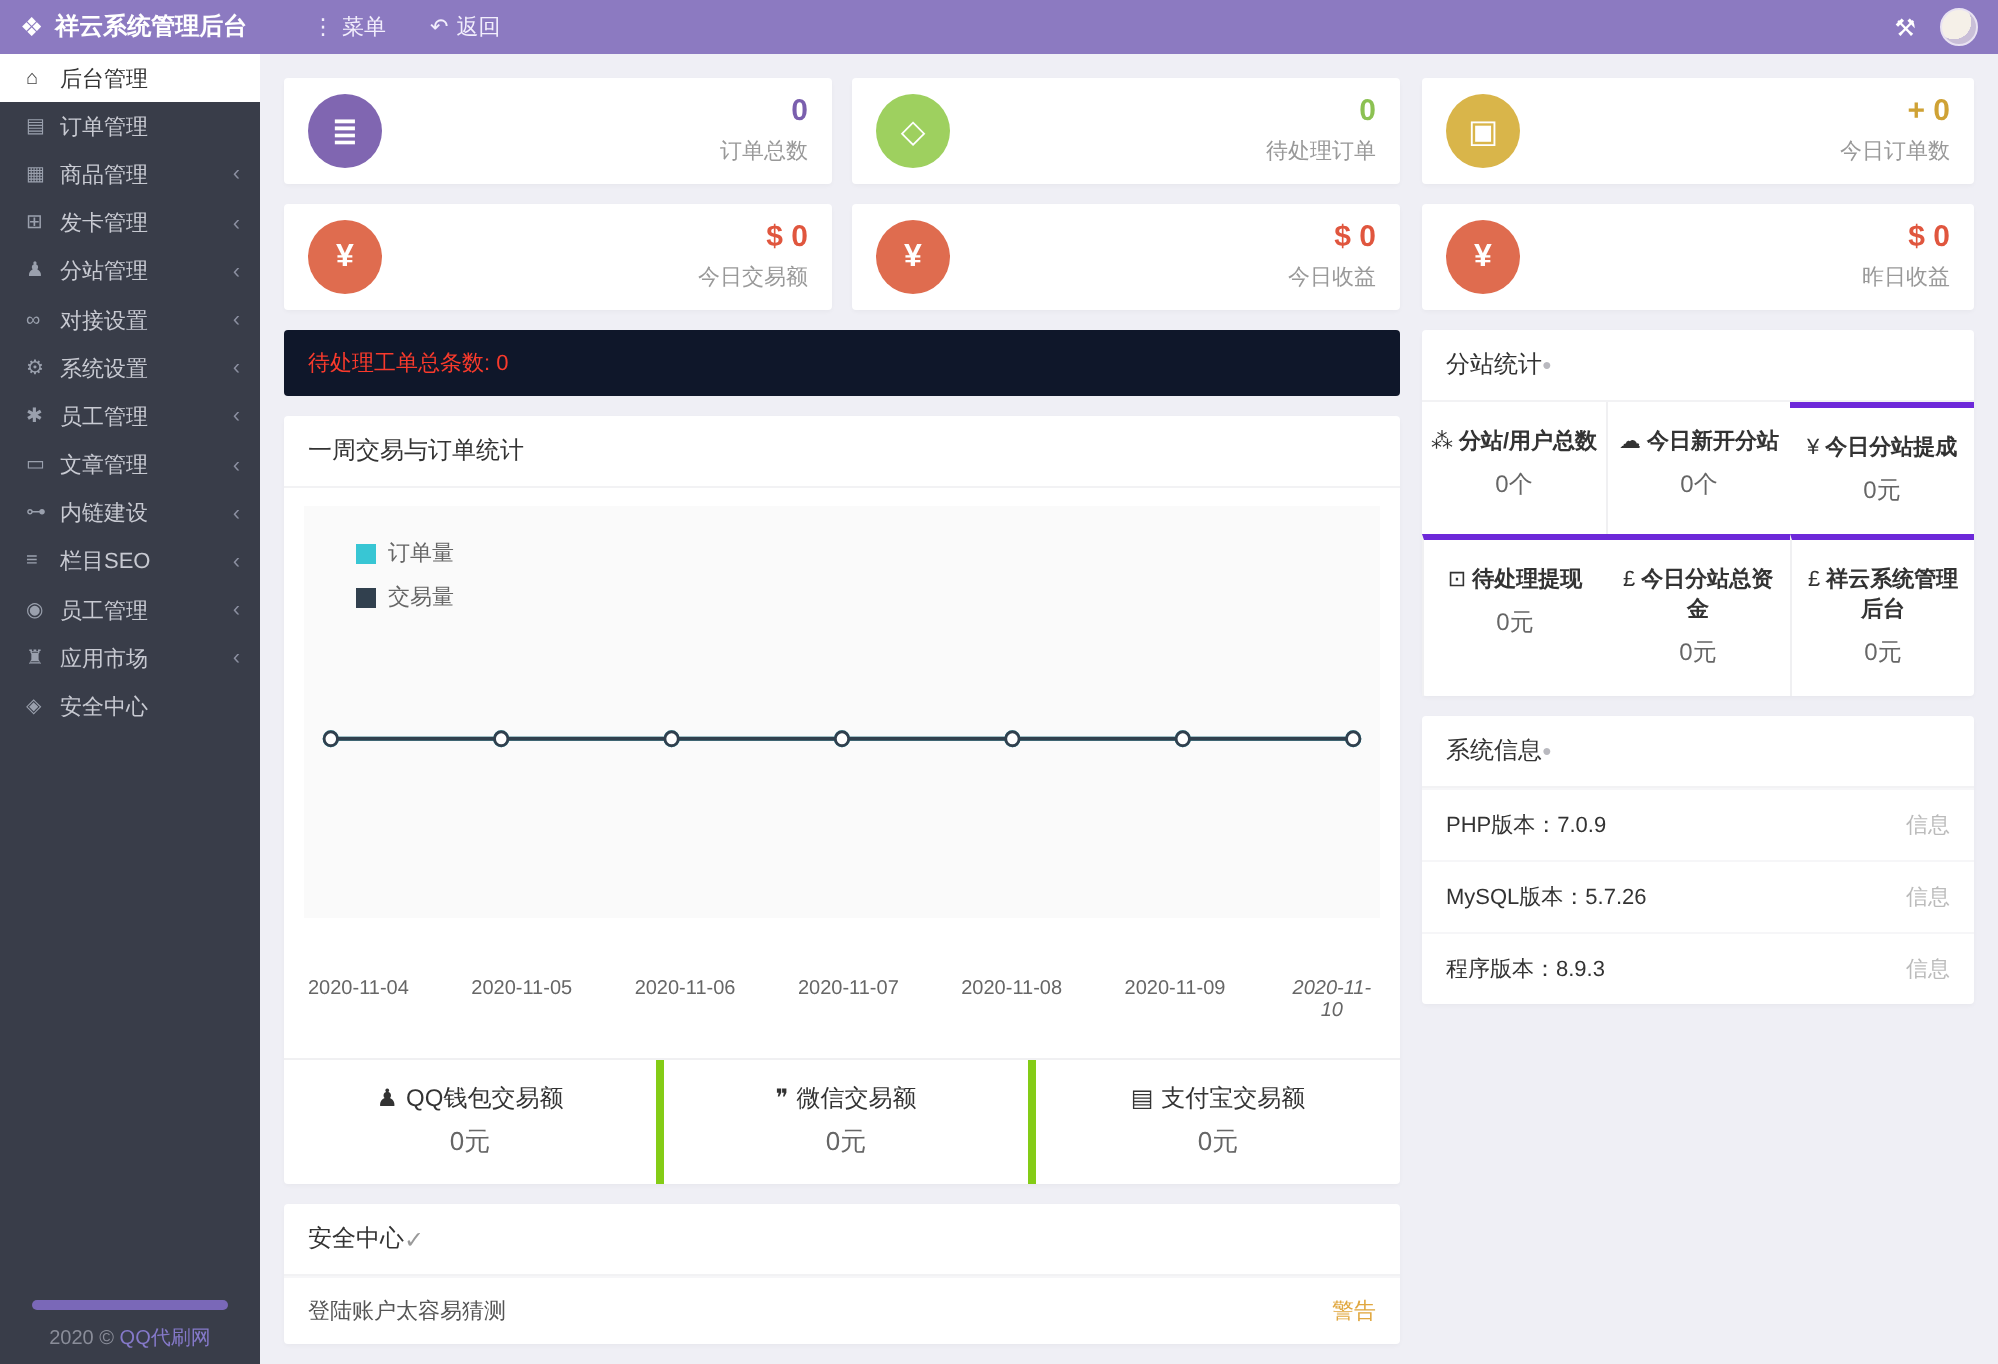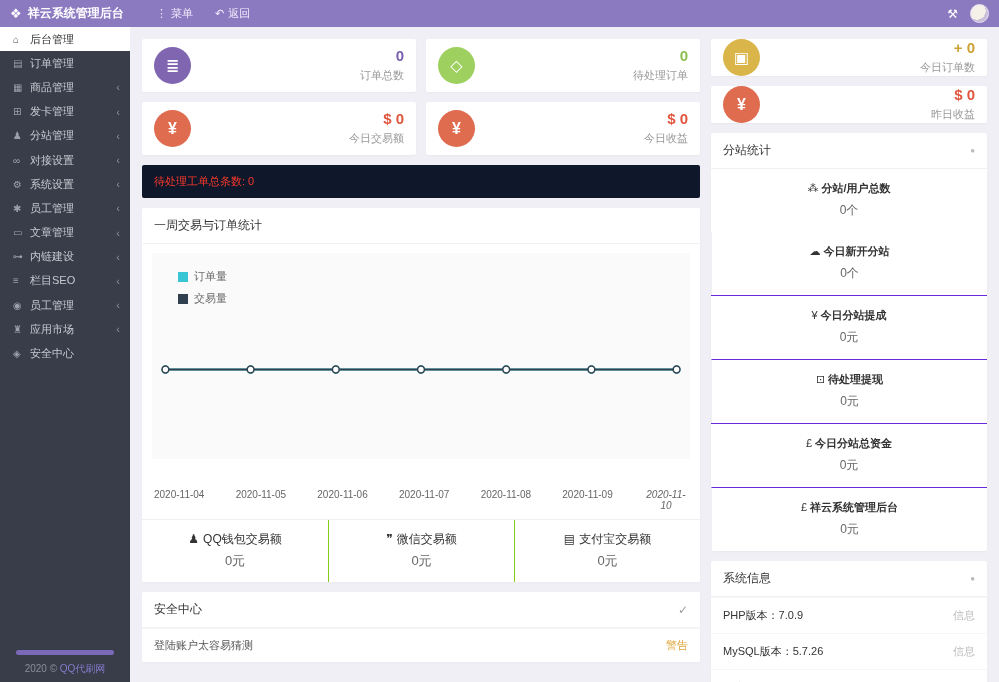--- a/index.html
+++ b/index.html
@@ -55,53 +55,53 @@
   .c-green  { background:#9ed05f; } .v-green  { color:#8cc152; }
   .c-gold   { background:#d9b54a; } .v-gold   { color:#cfa235; }
   .c-orange { background:#df6c4f; } .v-orange { color:#e0563e; }
   .cright { margin-left:auto; text-align:right; }
   .cval { font-size:15px; font-weight:bold; line-height:1.1; }
   .clabel { font-size:11px; color:#999; margin-top:3px; }
 
   .notice { background:#0f172a; padding:9px 12px; font-size:11px; color:#f83a2c; border-radius:2px; }
 
   .panel { background:#fff; border-radius:2px; box-shadow:0 1px 2px rgba(0,0,0,.03); }
-  .panel-hd { display:flex; align-items:center; justify-content:space-between;
+  .panel-hd { display:flex; align-items:center; 
     padding:9px 12px; font-size:12px; color:#333; border-bottom:1px solid #f2f2f4; }
   .hd-check { color:#9a9a9a; font-size:12px; }
   .hd-dot { color:#b9b9bf; font-size:8px; cursor:pointer; }
 
   
   .chart-body { padding:9px 10px 0; }
   .plot { position:relative; background:#fafafa; height:206px; }
   .legend { position:absolute; left:26px; top:16px; }
   .lg-row { display:flex; align-items:center; gap:6px; margin-bottom:7px; }
   .lg-swatch { width:10px; height:10px; }
   .lg-label { font-size:11px; color:#666; }
   .dates { display:flex; justify-content:space-between; padding:6px 2px 8px;margin-top:24px; }
   .dates span { font-size:10px; color:#666; text-align:center; }
   .dates span:last-child { width:44px;font-style:italic; }
-  .payments { display:grid; grid-template-columns:1fr 1fr 1fr; border-top:1px solid #f0f0f2; }
+  .payments { display:grid; grid-template-columns:1fr 1fr 1fr; border-top:1px solid #f0f0f2;margin-top:10px; }
   .pay-cell { text-align:center; padding:11px 4px 12px; }
-  .pay-cell + .pay-cell { border-left:1px solid #84cc16; }
+  .pay-cell + .pay-cell { border-left:4px solid #84cc16; }
   .pay-label { font-size:12px; color:#333; }
   .pay-label .pic { margin-right:4px; font-size:12px; }
   .pay-val { font-size:13px; color:#666; margin-top:4px; }
 
   
   .sec-row { display:flex; align-items:center; justify-content:space-between;
     padding:9px 12px; border-top:1px solid #f6f6f8; font-size:11px; color:#555; cursor:pointer; }
   .sec-row:first-of-type { border-top:none; }
   .badge-warn { color:#e0a73f; font-size:11px; }
 
   
-  .sub-grid { display:grid; grid-template-columns:1fr; }
+  .sub-grid { display:grid; grid-template-columns:1fr 1fr 1fr; }
   .sub-cell { text-align:center; padding:12px 4px 13px; }
   .sub-cell:nth-child(even) { border-left:1px solid #f0f0f2; }
-  .sub-cell:nth-child(n+3) { border-top:1px solid #6d28d9; }
+  .sub-cell:nth-child(n+3) { border-top:3px solid #6d28d9; }
   .sub-label { font-size:11px; color:#333; font-weight:bold; }
   .sub-label .sic { margin-right:3px; font-weight:normal; }
   .sub-val { font-size:12px; color:#666; margin-top:6px; }
 
   
   .sys-row { display:flex; align-items:center; justify-content:space-between;
     padding:10px 12px; border-top:1px solid #f6f6f8; font-size:11px; }
   .sys-row:first-of-type { border-top:none; }
   .sys-label { color:#333; }
   .badge-info { color:#bbb; }

